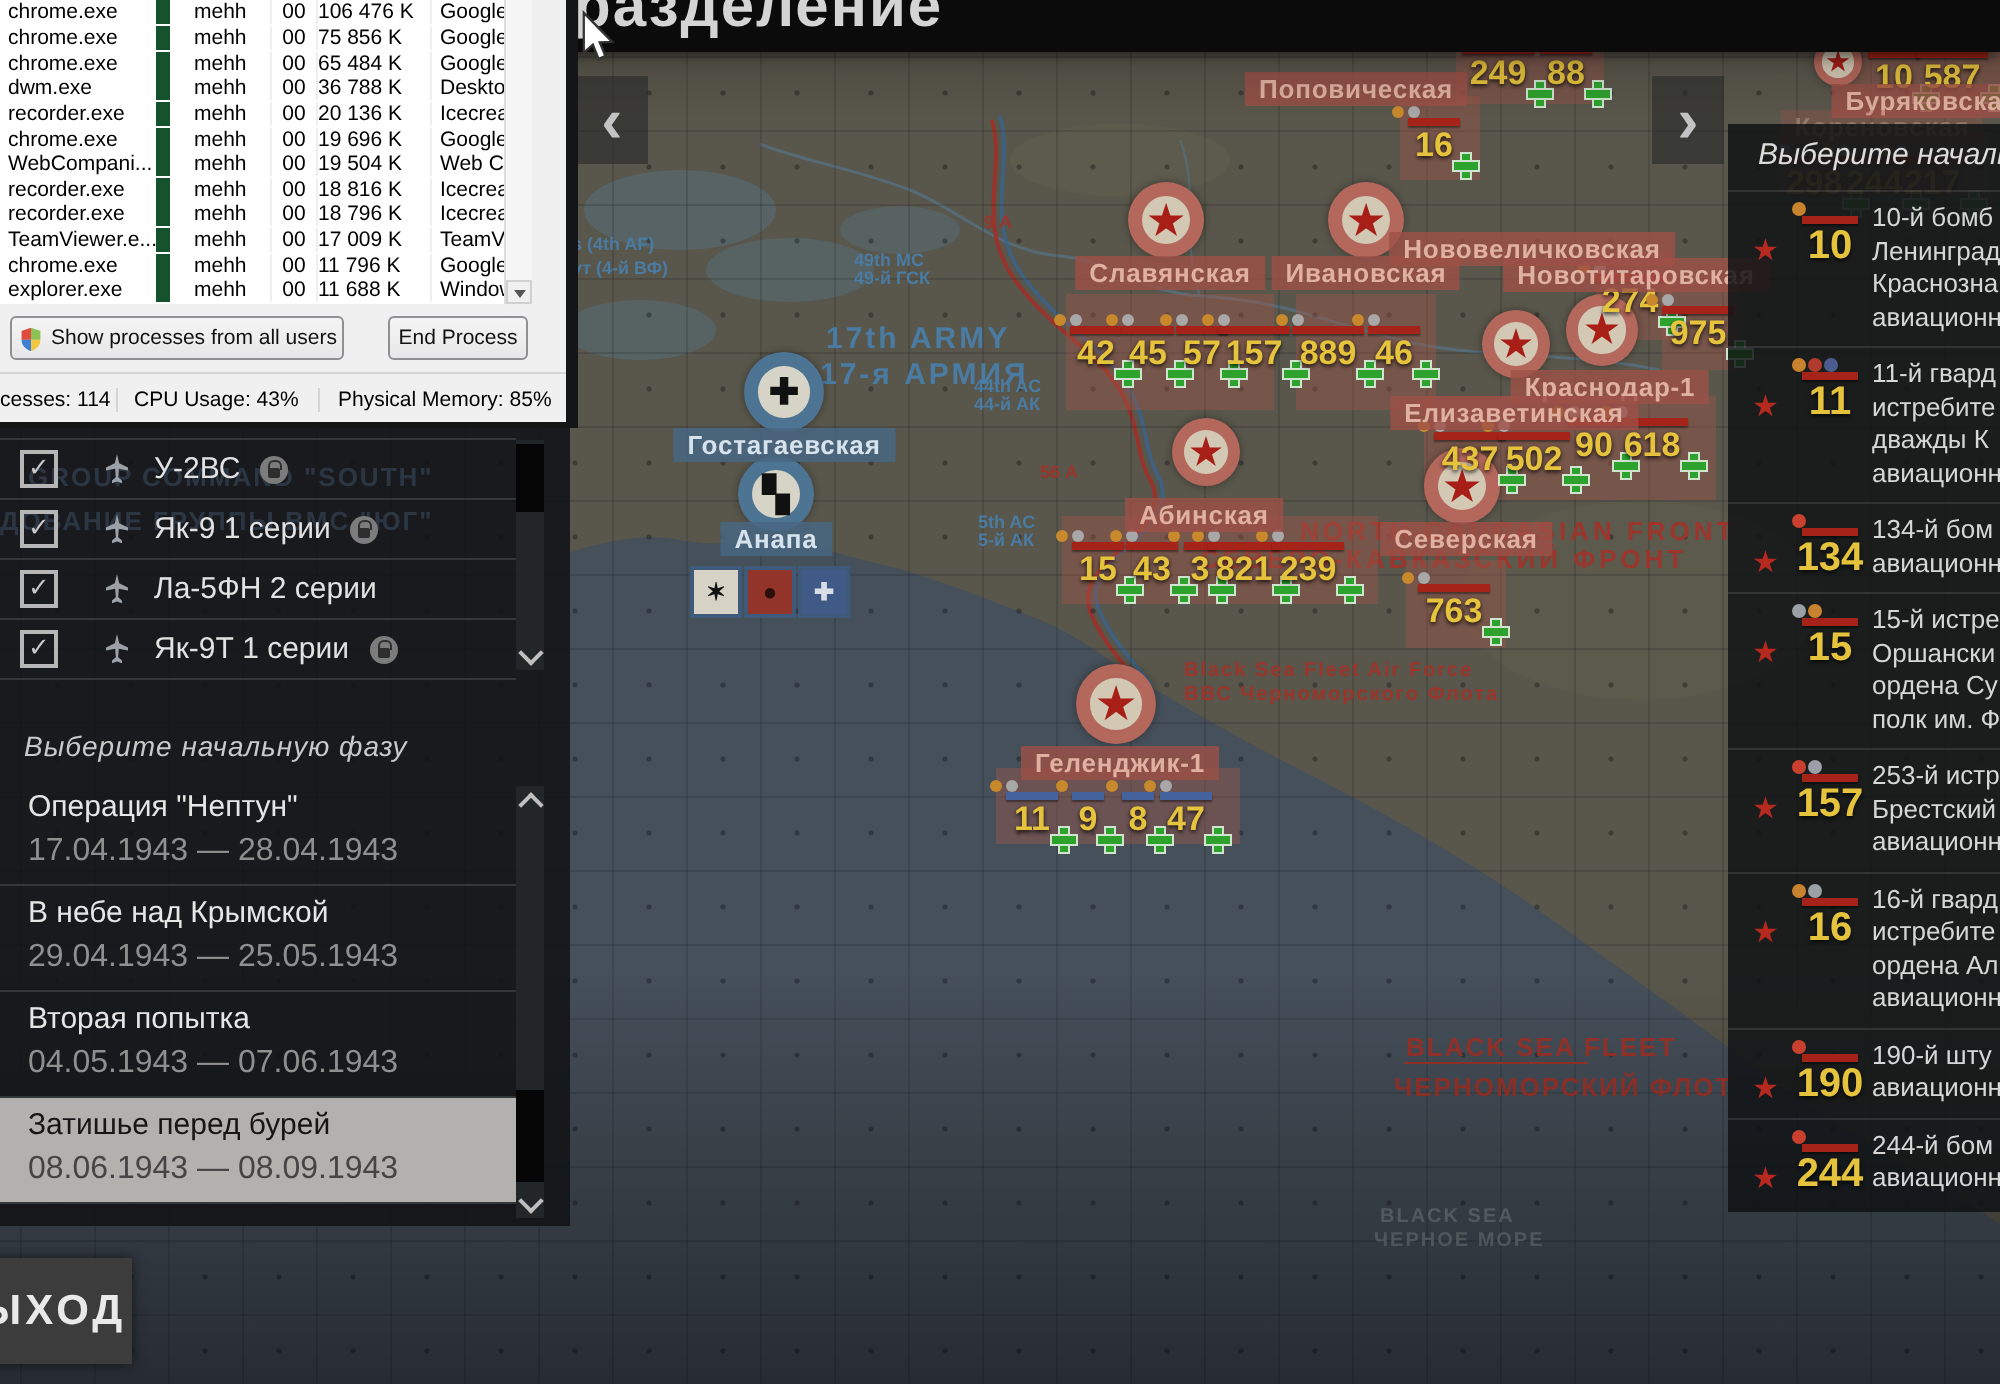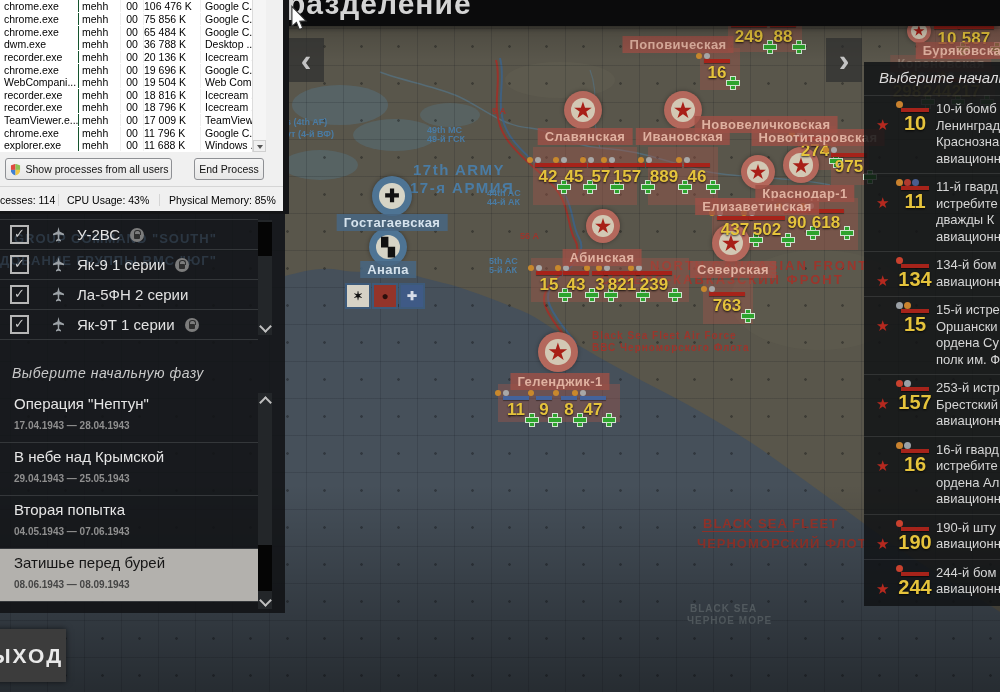--- a/index.html
+++ b/index.html
@@ -60,21 +60,21 @@
   .lock::after{content:'';position:absolute;left:4px;top:6px;width:6px;height:5px;background:#2e2e2e;border-radius:1px;}
   .sb{position:absolute;width:14px;background:#232629;}
   .sb .thumb{position:absolute;left:0;width:14px;background:#050505;}
   .chev{position:absolute;left:3px;width:7px;height:7px;border-left:2px solid #bfbfbf;border-bottom:2px solid #bfbfbf;}
   .chev.down{transform:rotate(-45deg);}
   .chev.up{transform:rotate(135deg);}
   #phase-head{position:absolute;left:12px;top:152px;font-style:italic;font-size:14px;color:#c9c9c9;letter-spacing:.5px;}
   #phase-list{position:absolute;left:0;top:177px;width:258px;}
   .phase{height:49px;border-bottom:1px solid #34373a;padding:3px 0 0 14px;}
   .phase .t{font-size:15px;color:#e6e6e6;line-height:22px;white-space:nowrap;}
-  .phase .d{font-size:10px;color:#8f8f8f;line-height:21px;white-space:nowrap;font-weight:bold;}
+  .phase .d{font-size:16px;color:#8f8f8f;line-height:21px;white-space:nowrap;}
   .phase.sel{background:#b3b1ad;}
   .phase.sel .t{color:#161616;} .phase.sel .d{color:#454545;}
 
   
   #right-panel{position:absolute;left:864px;top:62px;width:136px;height:544px;background:rgba(16,18,20,.84);z-index:10;overflow:hidden;}
   #rp-head{font-style:italic;font-size:15px;color:#dcdcdc;padding:7px 0 9px 15px;white-space:nowrap;}
   .reg{display:flex;padding:5px 0 6px 12px;border-top:1px solid rgba(255,255,255,.1);}
   .reg .star{color:#b5291f;font-size:15px;width:18px;flex:none;margin-top:15px;}
   .reg .icon{width:42px;flex:none;text-align:center;}
   .reg .medals{display:flex;gap:1px;height:7px;margin-left:2px;}
@@ -88,21 +88,21 @@
   #exit-btn{position:absolute;left:-30px;top:629px;width:96px;height:53px;background:#3c3c3c;z-index:12;
             display:flex;align-items:center;justify-content:center;color:#e9e9e9;font-size:21px;font-weight:bold;letter-spacing:2px;box-shadow:0 0 6px rgba(0,0,0,.6);}
 
   
   #tm{position:absolute;left:0;top:0;width:283px;height:211px;background:#f0f0f0;z-index:20;
       border-right:6px solid #141517;border-bottom:3px solid #141517;font-size:10.5px;color:#000;}
   #tm-list{position:absolute;left:0;top:0;width:252px;height:152px;background:#fff;border-right:1px solid #dcdcdc;overflow:hidden;}
   .tm-row{height:12.65px;display:flex;align-items:center;}
   .tm-c{white-space:nowrap;overflow:hidden;flex:none;}
   .tm-c0{width:74px;padding-left:4px;}
-  .tm-c1{width:38px;border-left:1px solid #14532d;padding-left:3px;}
+  .tm-c1{width:38px;border-left:7px solid #14532d;padding-left:12px;}
   .tm-c2{width:22px;border-left:1px solid #efefef;text-align:center;}
   .tm-c3{width:52px;border-left:1px solid #efefef;padding-right:4px;}
   .tm-c4{width:54px;border-left:1px solid #efefef;padding-left:4px;}
   #tm-scroll{position:absolute;left:252px;top:0;width:13px;height:152px;background:#f5f5f5;border-left:1px solid #dcdcdc;}
   #tm-scroll .btn{position:absolute;left:0;bottom:0;width:13px;height:12px;background:#f0f0f0;border:1px solid #d0d0d0;box-sizing:border-box;}
   #tm-scroll .tri{position:absolute;left:3px;top:4px;width:0;height:0;border-left:3.5px solid transparent;border-right:3.5px solid transparent;border-top:4px solid #555;}
   .tm-btn{position:absolute;height:22px;background:linear-gradient(#f5f5f5,#e7e7e7);border:1px solid #8e9094;border-radius:3px;
           display:flex;align-items:center;justify-content:center;gap:4px;font-size:10.5px;color:#111;box-sizing:border-box;}
   #tm-btn-all{left:5px;top:158px;width:167px;}
   #tm-btn-end{left:194px;top:158px;width:70px;}

